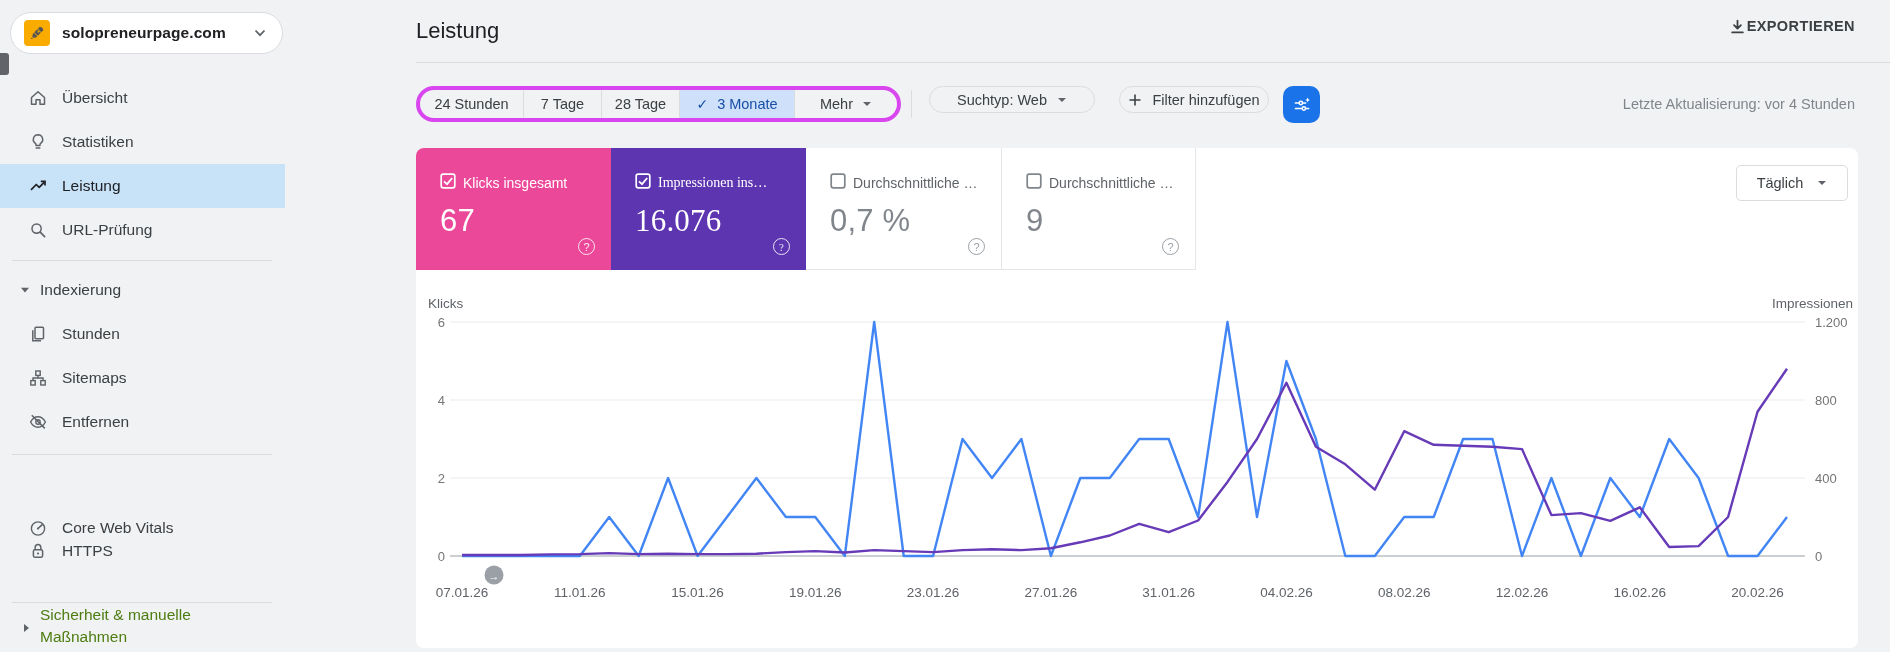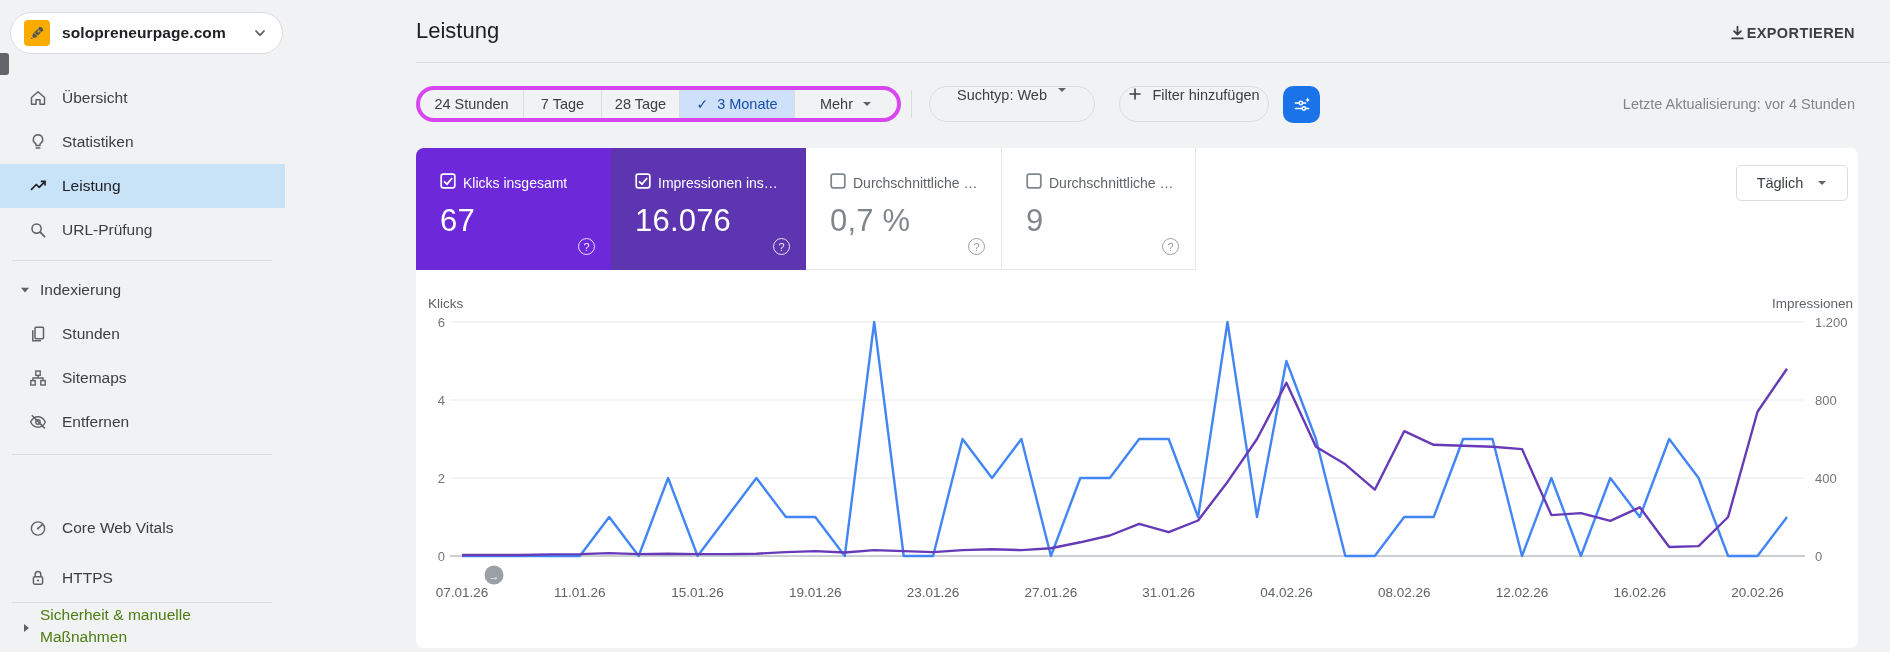--- a/index.html
+++ b/index.html
@@ -26,33 +26,33 @@
   .nav-item.selected .nlabel { color:#202124; font-weight:500; }
   .nav-section .nicon { left:18px; width:14px; height:14px; }
   .nav-section .nlabel { left:40px; }
   .side-divider { position:absolute; left:12px; width:260px; height:1px; background:#dadce0; }
   .nav-wrap2 { position:absolute; left:0; top:604px; width:285px; cursor:pointer; }
   .nav-wrap2 .nicon { position:absolute; left:20px; top:16px; width:12px; height:12px; }
   .nav-wrap2 .nlabel { position:absolute; left:40px; top:0; width:200px; font-size:15.5px; color:#4d7c0f; line-height:22px; }
 
   
   .page-title { position:absolute; left:416px; top:18px; font-size:22px; color:#202124; font-weight:400; }
-  .export-btn { position:absolute; top:18px; right:35px; height:30px; display:flex; align-items:center; gap:0; cursor:pointer; }
+  .export-btn { position:absolute; top:18px; right:35px; height:30px; display:flex; gap:0; cursor:pointer; }
   .export-btn .xlabel { font-size:14.5px; font-weight:700; color:#3c4043; letter-spacing:.4px; }
   .header-divider { position:absolute; left:416px; top:62px; right:0; height:1px; background:#dadce0; }
 
   
   .chip-group { position:absolute; left:416px; top:86px; height:36px; display:flex; border:4px solid #d946ef; border-radius:18px; overflow:hidden; }
   .chip { display:flex; align-items:center; justify-content:center; font-size:14.5px; color:#3c4043; border-left:1px solid #dadce0; cursor:pointer; gap:9px; }
   .chip:first-child { border-left:none; }
   .chip.c0{width:103px}.chip.c1{width:78px}.chip.c2{width:78px}.chip.c3{width:115px}.chip.c4{width:103px}
   .chip.selected { background:#cfe1fa; color:#174ea6; font-weight:500; }
   .chip .check { font-size:14px; }
   .toolbar-vdiv { position:absolute; left:911px; top:90px; width:1px; height:28px; background:#dadce0; }
-  .pill-btn { position:absolute; top:86px; height:36px; border:1px solid #dadce0; border-radius:18px; display:flex; align-items:flex-start; justify-content:center; gap:10px; font-size:14.5px; color:#3c4043; cursor:pointer; }
+  .pill-btn { position:absolute; top:86px; height:27px; border:1px solid #dadce0; border-radius:18px; display:flex; align-items:center; justify-content:center; gap:10px; font-size:14.5px; color:#3c4043; cursor:pointer; }
   .pill-search { left:929px; width:166px; }
   .pill-filter { left:1119px; width:150px; }
   .blue-btn { position:absolute; left:1283px; top:86px; width:37px; height:37px; border-radius:10px; background:#1a73e8; display:flex; align-items:center; justify-content:center; cursor:pointer; }
   .last-update { position:absolute; top:96px; right:35px; font-size:14.5px; color:#80868b; }
 
   
   .panel { position:absolute; left:416px; top:148px; width:1442px; height:500px; background:#fff; border-radius:8px; }
   .card { position:absolute; top:0; width:195px; height:122px; cursor:pointer; }
   .card.k0{left:0; border-top-left-radius:8px;}
   .card.k1{left:195px;}
@@ -186,21 +186,21 @@
     <span class="nicon">
       <svg viewBox="0 0 20 20" width="20" height="20">
           <circle cx="10" cy="10.5" r="6.6" fill="none" stroke="#5f6368" stroke-width="1.4"></circle>
           <path d="M10 10.5 L14 6.8" stroke="#5f6368" stroke-width="1.6" stroke-linecap="round"></path>
           <circle cx="10" cy="10.5" r="1.1" fill="#5f6368"></circle>
         </svg>
     </span>
     <span class="nlabel">Core Web Vitals</span>
   </div>
 
-  <div class="nav-item" style="top:556px">
+  <div class="nav-item" style="top:529px">
     <span class="nicon">
       <svg viewBox="0 0 20 20" width="20" height="20">
           <rect x="5.4" y="8.8" width="9.2" height="7.4" rx="1.4" fill="none" stroke="#5f6368" stroke-width="1.5"></rect>
           <path d="M7.2 8.8 V6.4 a2.8 2.8 0 0 1 5.6 0 V8.8" fill="none" stroke="#5f6368" stroke-width="1.5"></path>
           <circle cx="10" cy="12.5" r="1.1" fill="#5f6368"></circle>
         </svg>
     </span>
     <span class="nlabel">HTTPS</span>
   </div>
 
@@ -273,33 +273,33 @@
     <path d="M3.5 13.5 H10.2 M13.6 13.5 H16.5" stroke="#fff" stroke-width="1.7" stroke-linecap="round"></path>
     <circle cx="11.9" cy="13.5" r="1.7" fill="none" stroke="#fff" stroke-width="1.5"></circle>
     <path d="M15.6 2.6 l.75 1.65 1.65.75 -1.65.75 -.75 1.65 -.75-1.65 -1.65-.75 1.65-.75 z" fill="#fff"></path>
   </svg>
 </div>
 
 <div class="last-update">Letzte Aktualisierung: vor 4 Stunden</div>
 
 <div class="panel">
 
-  <div class="card k0 checked colored" style="background: #6d28d9;">
+  <div class="card k0 checked colored" style="background: #ec4899;">
     <div class="crow">
       <span class="cbx"><svg width="16" height="16" viewBox="0 0 16 16">
             <rect x="1.2" y="1.2" width="13.6" height="13.6" rx="2" fill="none" stroke-width="1.7"></rect>
             <path d="M4 8.4 L7 11.2 L12.2 5" fill="none" stroke-width="1.8"></path>
           </svg></span>
       <span class="ctitle">Klicks insgesamt</span>
     </div>
     <div class="cvalue">67</div>
     <div class="help">?</div>
   </div>
 
-  <div class="card k1 checked colored" style="background: rgb(94, 53, 177);">
+  <div class="card k1 checked colored" style="background: rgb(94, 53, 177); font-family: Liberation Serif, serif;">
     <div class="crow">
       <span class="cbx"><svg width="16" height="16" viewBox="0 0 16 16">
             <rect x="1.2" y="1.2" width="13.6" height="13.6" rx="2" fill="none" stroke-width="1.7"></rect>
             <path d="M4 8.4 L7 11.2 L12.2 5" fill="none" stroke-width="1.8"></path>
           </svg></span>
       <span class="ctitle">Impressionen ins…</span>
     </div>
     <div class="cvalue">16.076</div>
     <div class="help">?</div>
   </div>

